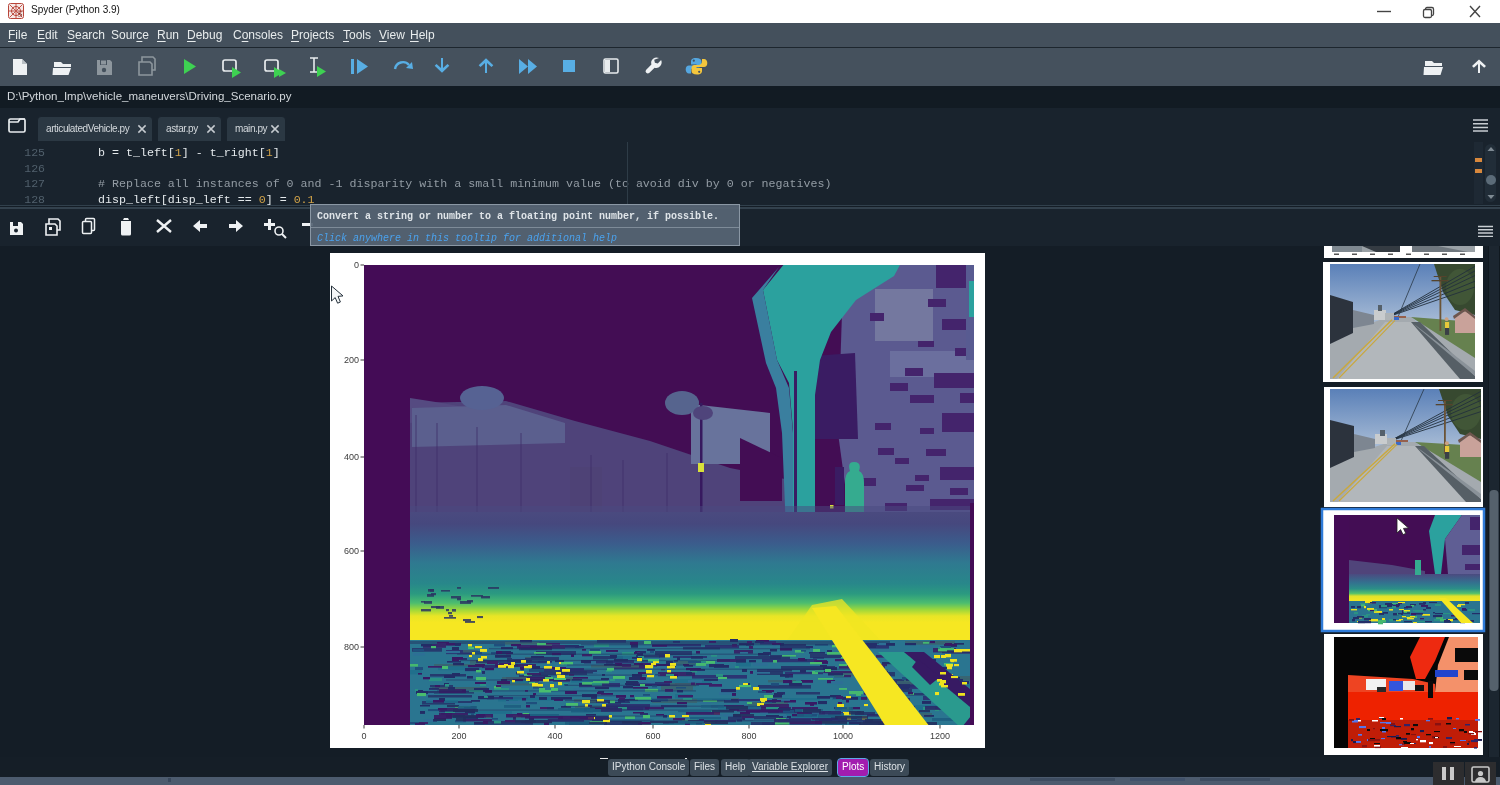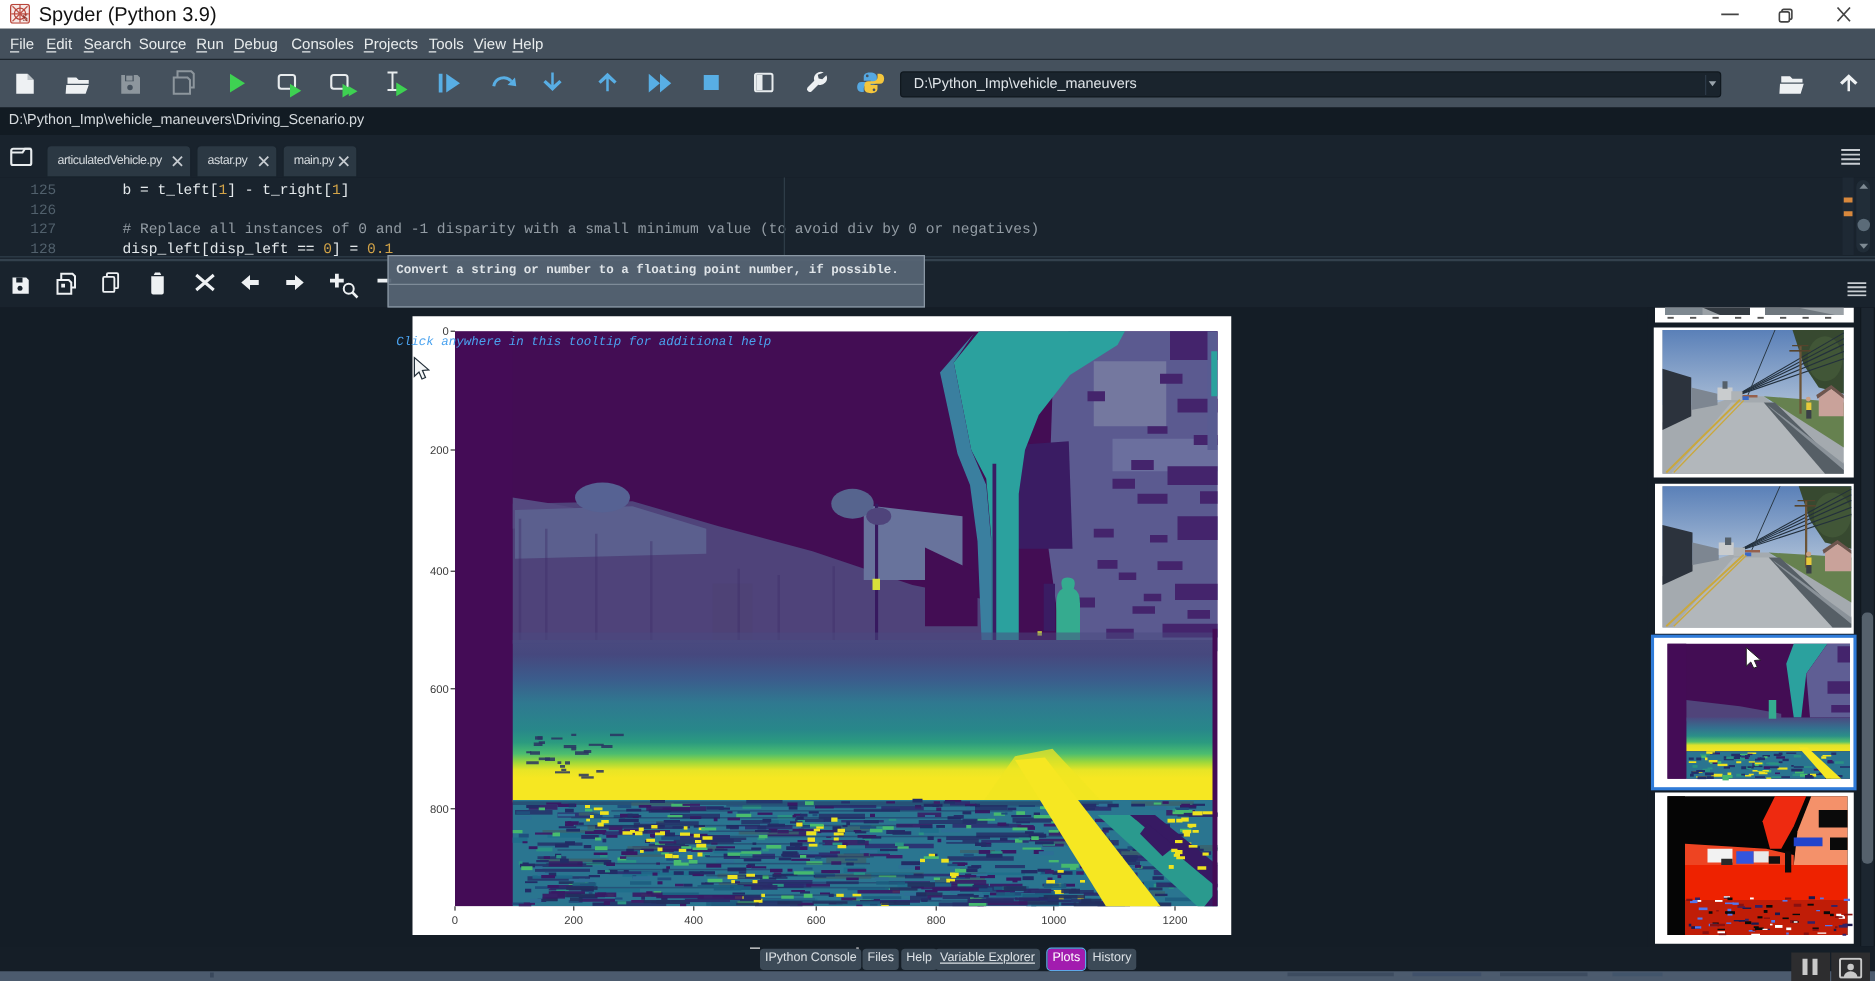--- a/index.html
+++ b/index.html
@@ -2,21 +2,21 @@
 <html><head>
 <meta charset="utf-8">
 <style>
 * { margin:0; padding:0; box-sizing:border-box; }
 html,body { width:1500px; height:785px; overflow:hidden; background:#141d26; }
 body { font-family:"Liberation Sans", sans-serif; position:relative; }
 #root { position:absolute; left:0; top:0; width:1500px; height:785px; }
 .abs { position:absolute; }
 
 #titlebar { left:0; top:0; width:1500px; height:23px; background:#ffffff; }
-#titletext { left:31px; top:4px; font-size:16px; color:#111; }
+#titletext { left:31px; top:4px; font-size:10px; color:#111; }
 
 #menubar { left:0; top:23px; width:1500px; height:25px; background:#44505c; border-bottom:1px solid #1d262e; color:#e8eced; font-size:12px; }
 .menuitem { position:absolute; top:5px; }
 .mn { text-decoration:underline; text-underline-offset:2px; }
 
 #toolbar { left:0; top:48px; width:1500px; height:38px; background:#45515d; }
 
 #pathbar { left:0; top:86px; width:1500px; height:22px; background:#121b23; color:#d4d9dd; font-size:11.5px; }
 
 #tabbar { left:0; top:108px; width:1500px; height:34px; background:#19232d; }
@@ -31,21 +31,21 @@
 #edgeline { left:627px; top:142px; width:1px; height:64px; background:#2e3c47; }
 
 #plotsbar { left:0; top:207px; width:1500px; height:39px; background:#19232d; border-top:2px solid #33414d; }
 
 #plotsarea { left:0; top:246px; width:1500px; height:511px; background:#141d26; }
 #figure { left:330px; top:253px; width:655px; height:495px; background:#ffffff; }
 
 #sidebar { left:1318px; top:246px; width:170px; height:511px; background:#141d26; }
 
 #tooltip { left:310px; top:204px; width:430px; height:42px; background:rgba(86,100,116,0.94); border:1px solid #8a97a4; font:10px "Liberation Mono", monospace; color:#dfe4e8; white-space:nowrap; }
-#tooltip .l2 { color:#4ba3ef; font-style:italic;margin-top:36px; }
+#tooltip .l2 { color:#4ba3ef; font-style:italic; }
 
 #botbar { left:0; top:757px; width:1500px; height:20px; background:#151e27; }
 .bbtn { position:absolute; top:2px; height:17px; background:#3c4a57; border-radius:3px; color:#dce1e5; font-size:10px; line-height:16px; padding:0 4px; white-space:nowrap; }
 #botstrip { left:0; top:777px; width:1500px; height:8px; background:#4c5b6e; }
 </style>
 </head>
 <body>
 <div id="root">
   <div class="abs" id="titlebar"></div>
   <svg class="abs" style="left:8px;top:3px" width="16" height="16" viewBox="0 0 16 16">
@@ -115,25 +115,20 @@
     <g>
       <rect x="604" y="11" width="14" height="14" rx="1.5" fill="none" stroke="#e8ecee" stroke-width="1.6"></rect>
       <rect x="605" y="12" width="5" height="12" fill="#e8ecee"></rect>
     </g>
     <path d="M659 10 a5.5 5.5 0 0 0 -7.6 6.5 l-5.4 5.4 a2.3 2.3 0 0 0 3.2 3.2 l5.4 -5.4 a5.5 5.5 0 0 0 6.5 -7.6 l-3.3 3.3 l-2.9 -0.7 l-0.7 -2.9 z" fill="#eef1f3"></path>
     <g>
       <path d="M696 10 c-4 0 -5 1.8 -5 3.5 v3 h5.5 v1 h-7.5 c-2 0 -3.3 1.5 -3.3 4 c0 2.3 1.2 4 3.3 4 h2 v-2.8 c0 -2 1.6 -3.2 3.5 -3.2 h4 c1.7 0 3 -1.3 3 -3 v-3 c0 -2 -1.8 -3.5 -5.5 -3.5 z m-2.2 1.6 a1.1 1.1 0 1 1 0 2.2 a1.1 1.1 0 0 1 0 -2.2 z" fill="#55a7e0"></path>
       <path d="M697 26.5 c4 0 5 -1.8 5 -3.5 v-3 h-5.5 v-1 h7.5 c2 0 3.3 -1.5 3.3 -4 c0 -2.3 -1.2 -4 -3.3 -4 h-2 v2.8 c0 2 -1.6 3.2 -3.5 3.2 h-4 c-1.7 0 -3 1.3 -3 3 v3 c0 2 1.8 3.5 5.5 3.5 z m2.2 -1.6 a1.1 1.1 0 1 1 0 -2.2 a1.1 1.1 0 0 1 0 2.2 z" fill="#f4c63d"></path>
     </g>
   </svg>
-  <div class="abs" style="left:720px;top:57px;width:657px;height:21px;background:#1a242d;border:1px solid #10181f;border-radius:3px;">
-    <span style="position:absolute;left:10px;top:3px;font-size:11.5px;color:#dfe4e8;">D:\Python_Imp\vehicle_maneuvers</span>
-    <span style="position:absolute;right:3px;top:7px;width:0;height:0;border-left:3.5px solid transparent;border-right:3.5px solid transparent;border-top:4.5px solid #9aa4ac;"></span>
-    <span style="position:absolute;right:11px;top:2px;width:1px;height:16px;background:#2c3947;"></span>
-  </div>
   <svg class="abs" style="left:1415px;top:48px" width="85" height="38" viewBox="0 0 85 38">
     <path d="M10 13 h7 l2 2 h8 v3 h-17 z M9 19 h19 l-2.5 8 h-17 z" fill="#eef1f3"></path>
     <path d="M63 25 v-9 l-4.2 3.8 l-1.8 -1.8 l7 -6.6 l7 6.6 l-1.8 1.8 l-4.2 -3.8 v9 z" fill="#eef1f3"></path>
   </svg>
   <div class="abs" id="pathbar">
       <span style="position:absolute;left:7px;top:4px;">D:\Python_Imp\vehicle_maneuvers\Driving_Scenario.py</span>
     </div>
   <div class="abs" id="tabbar">
     <svg class="abs" style="left:8px;top:9px" width="20" height="17" viewBox="0 0 20 17">
       <rect x="1" y="2" width="16" height="13" rx="1.5" fill="none" stroke="#e8ecee" stroke-width="1.7"></rect>

